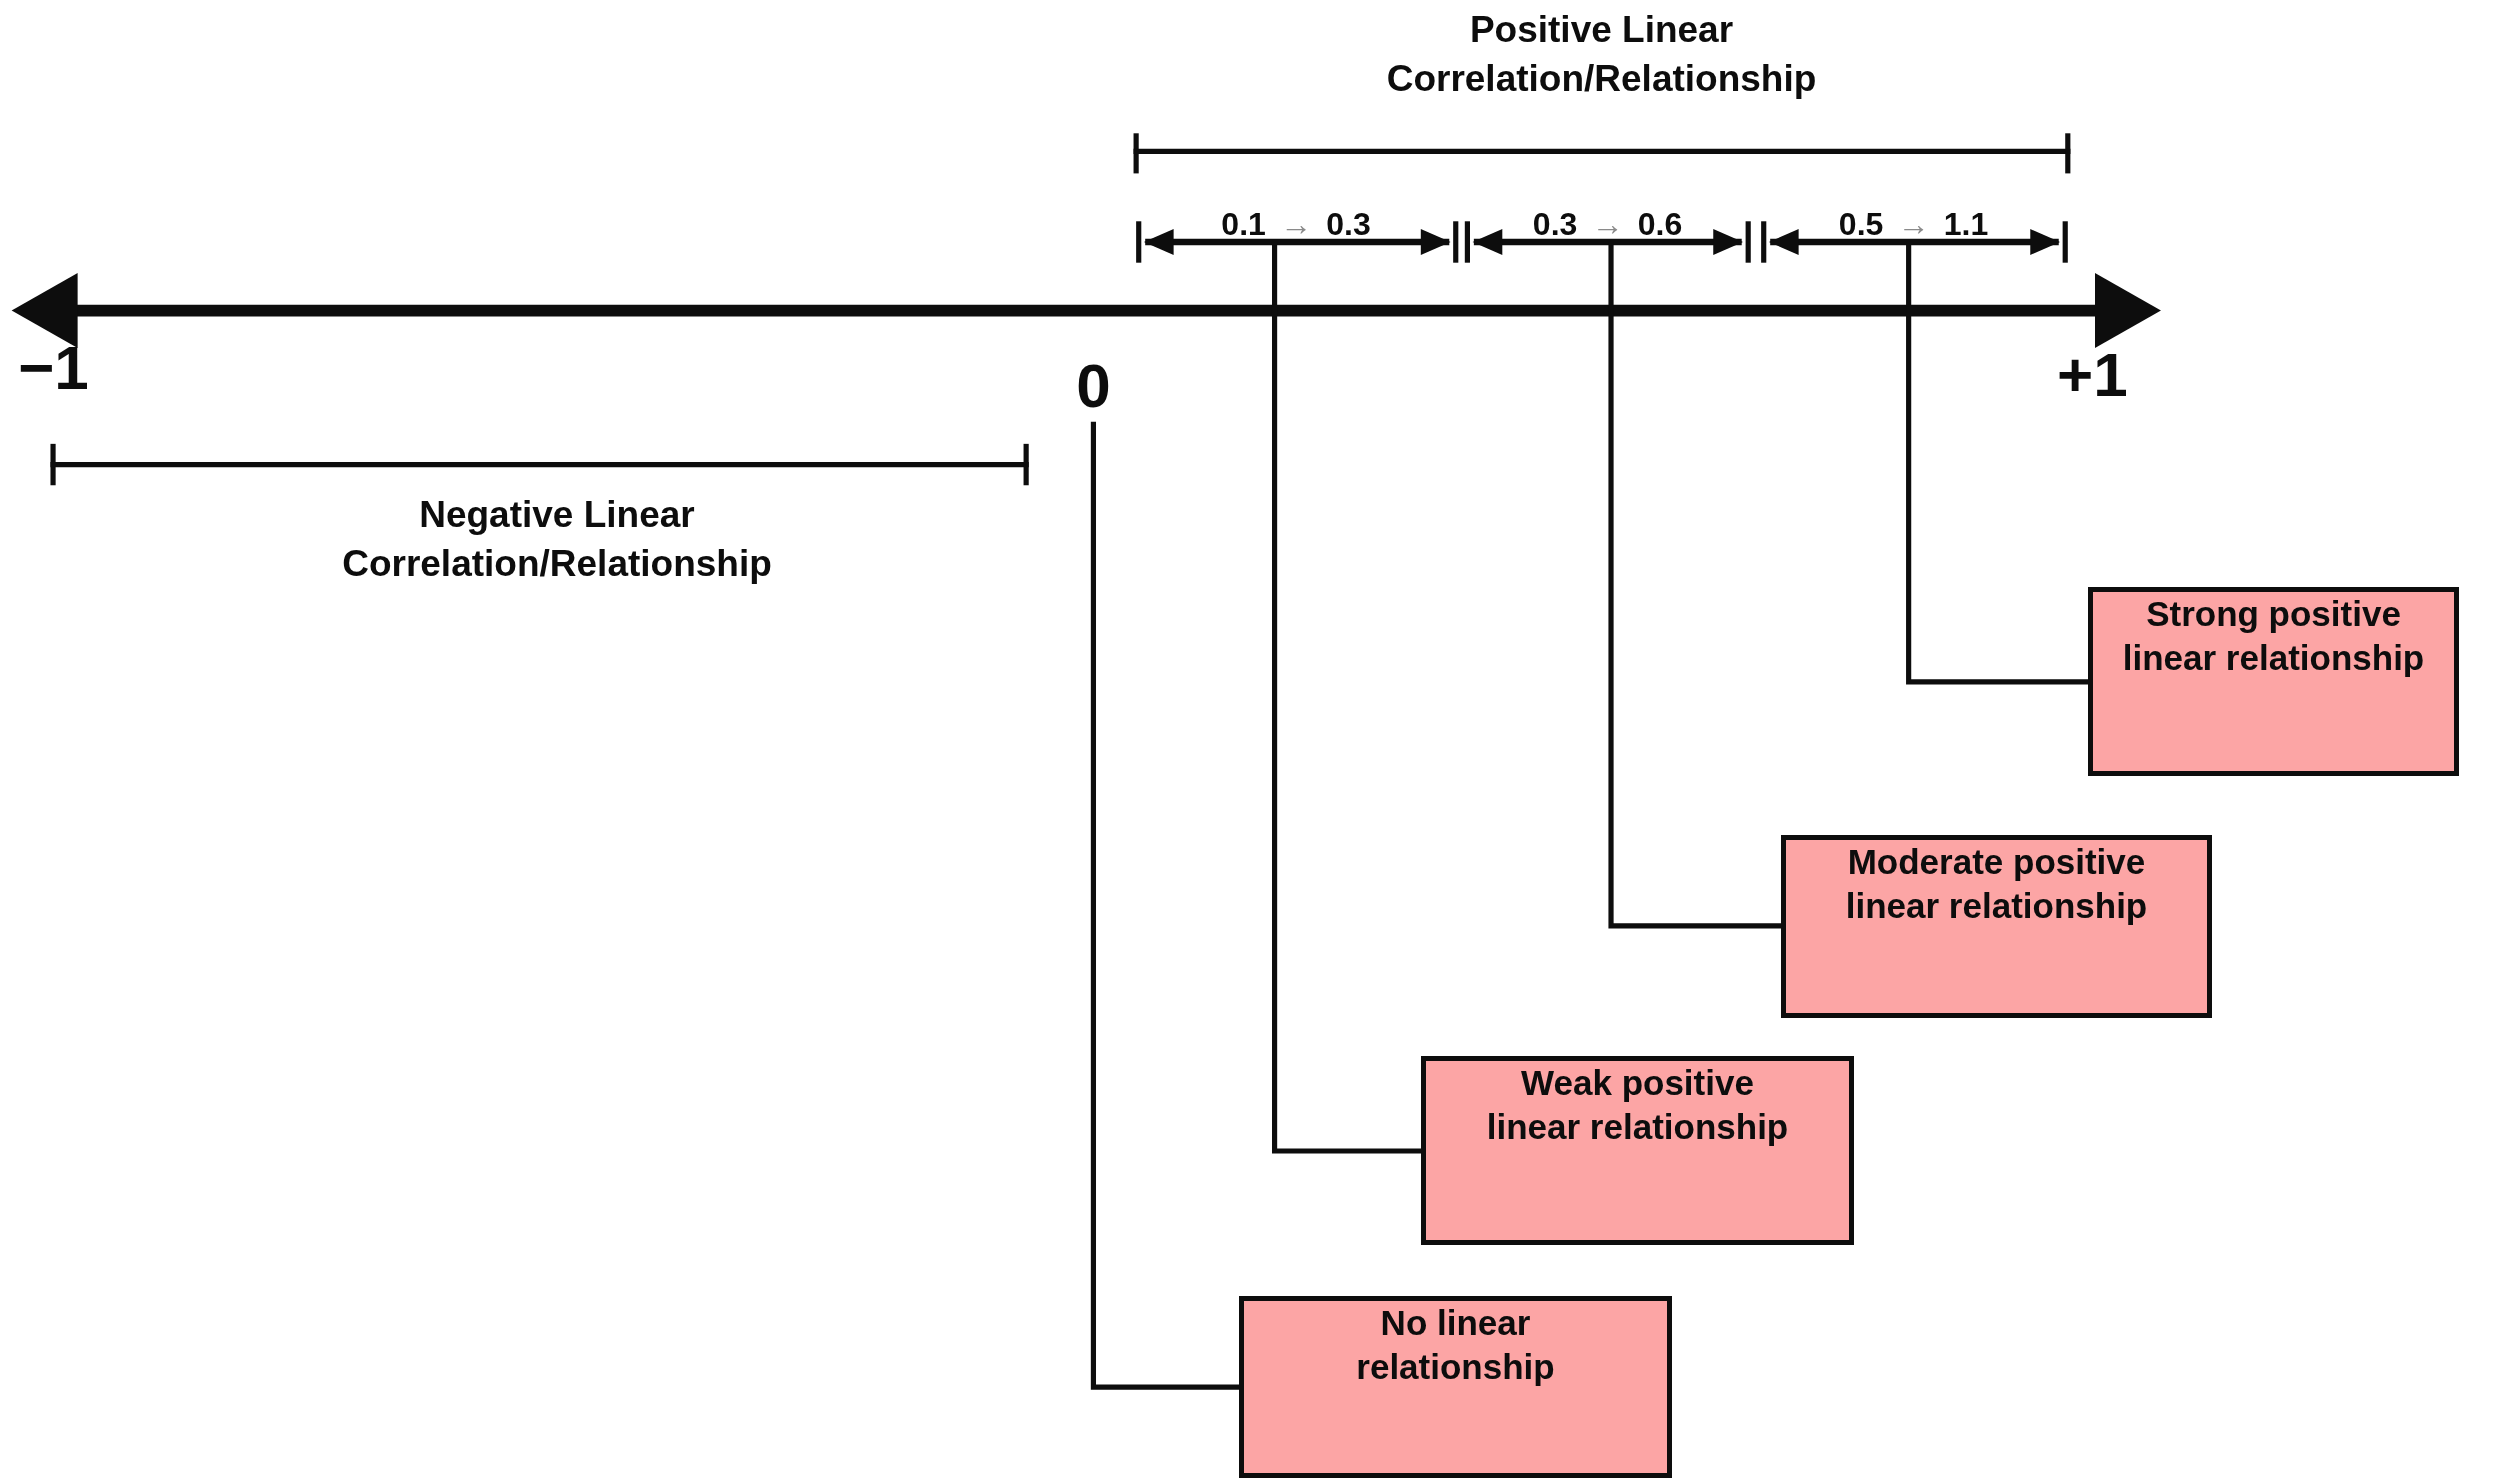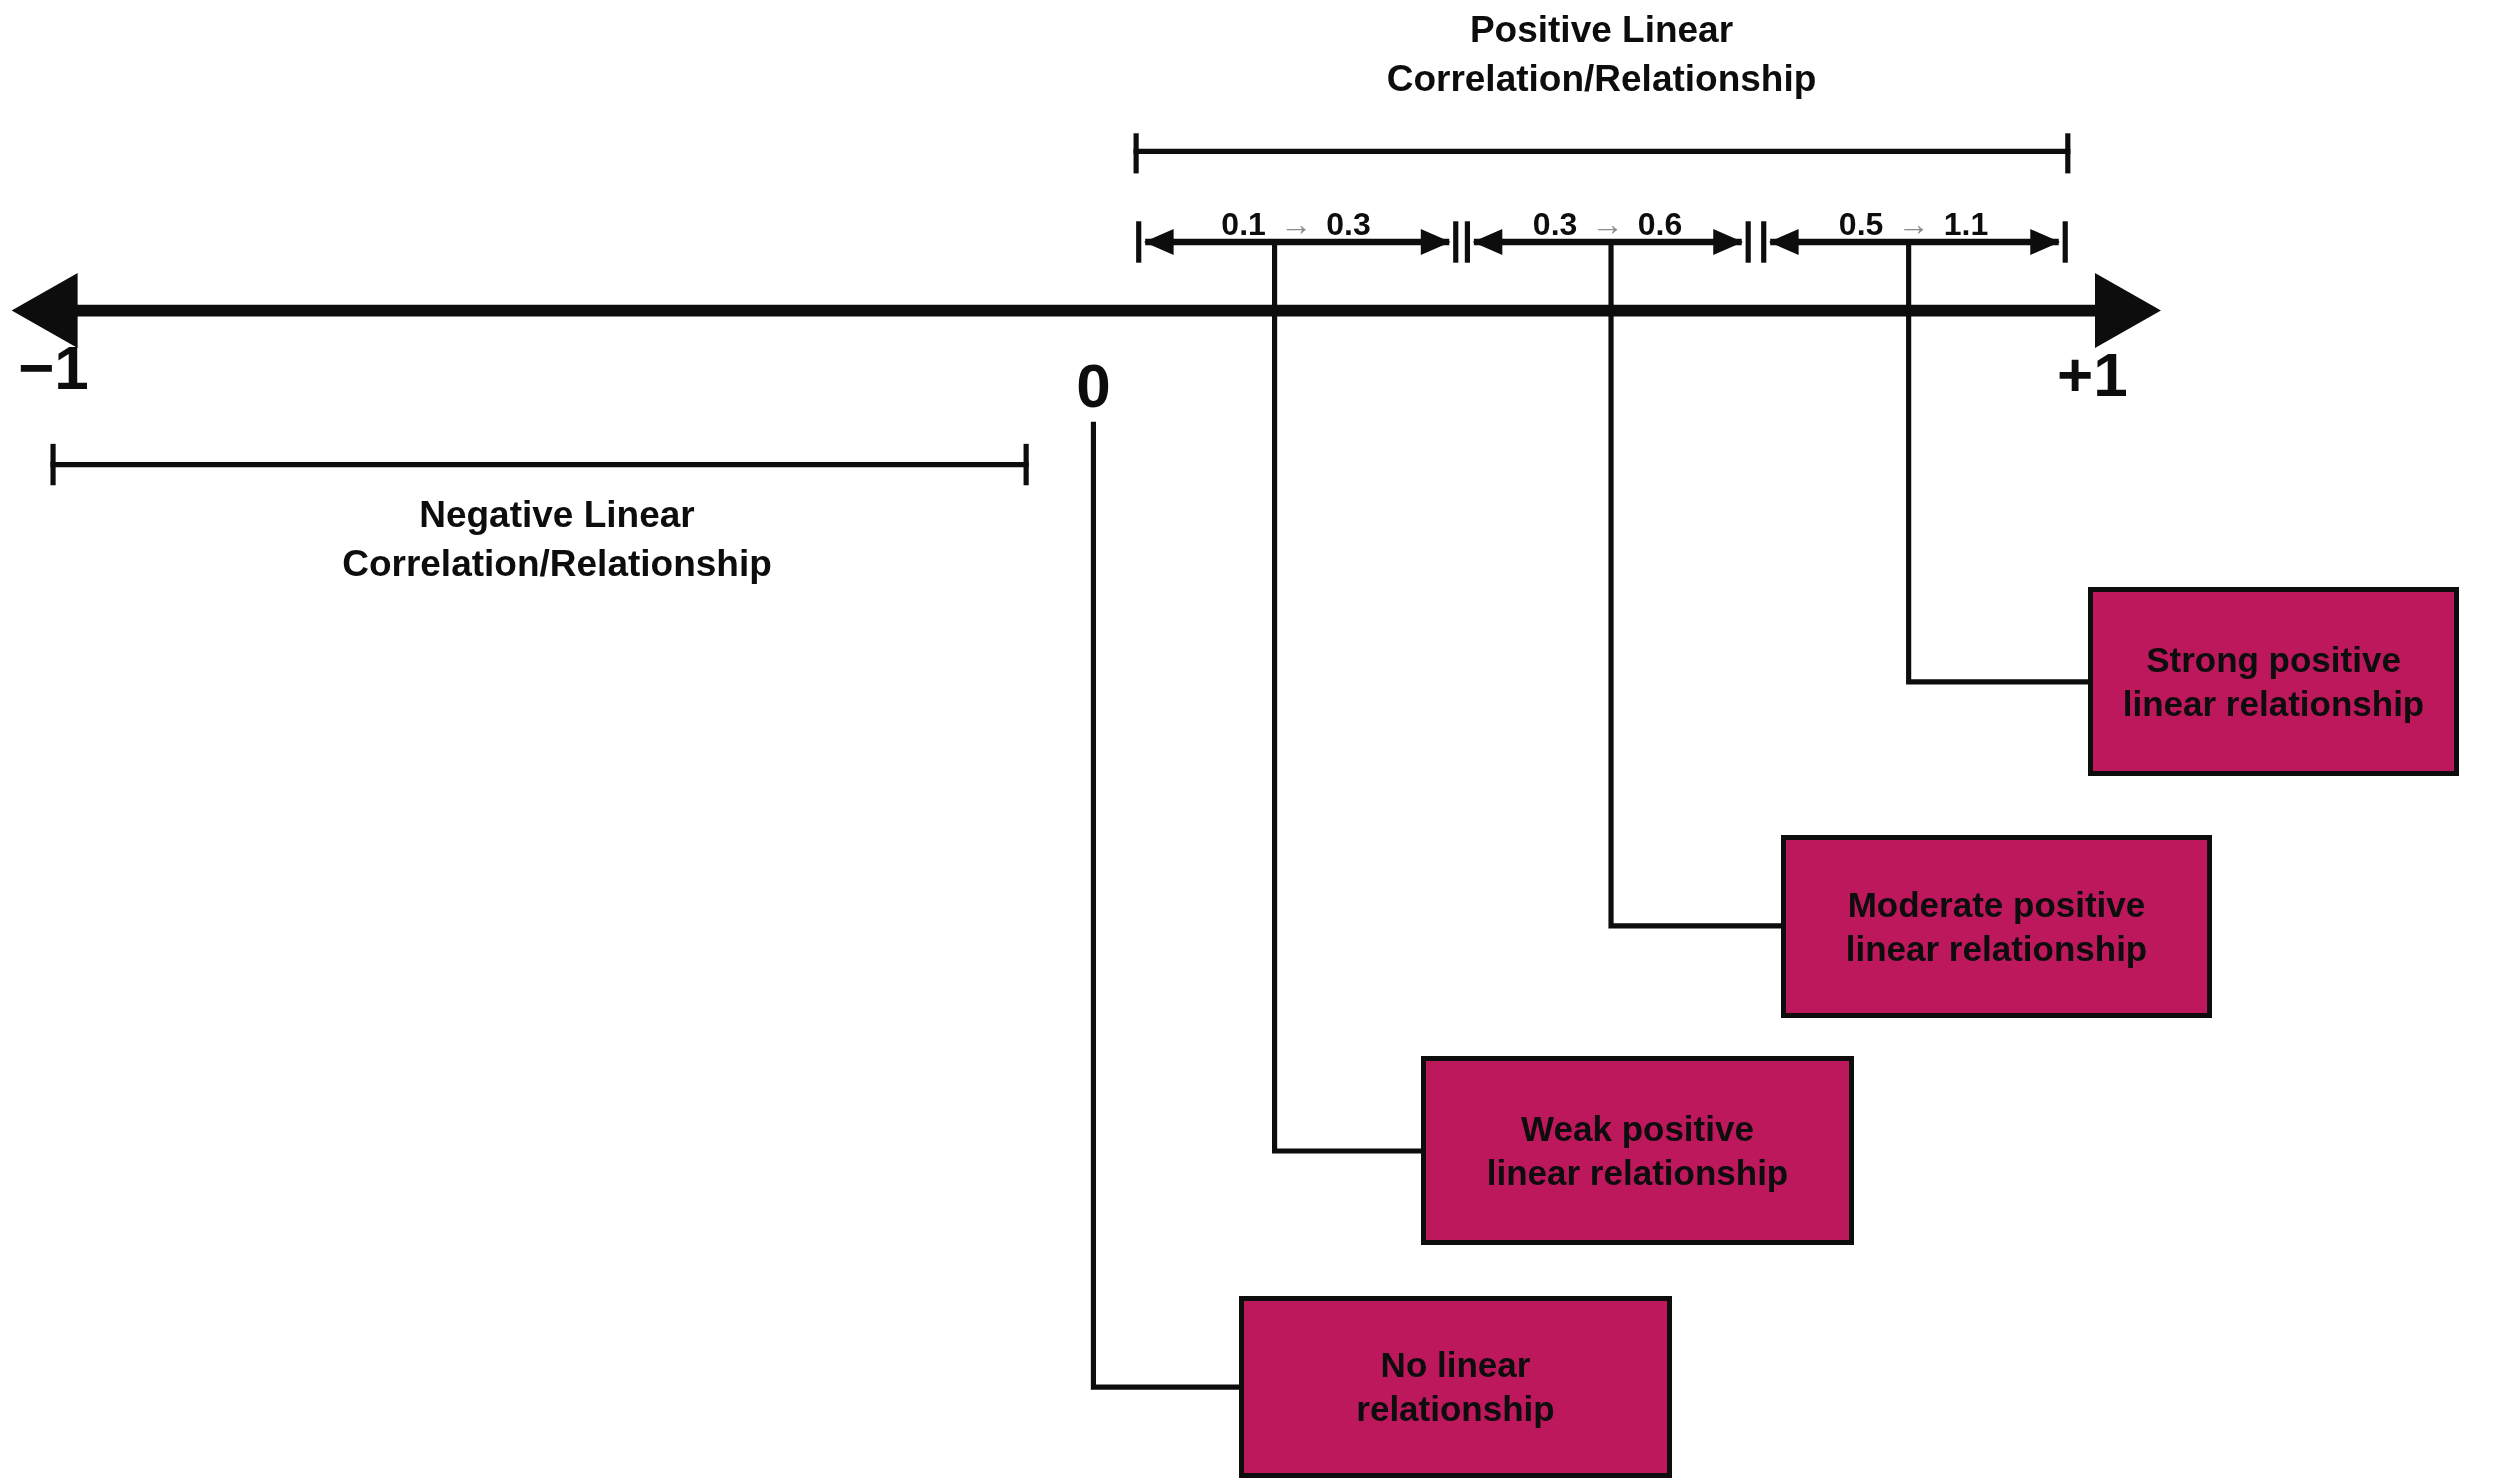--- a/index.html
+++ b/index.html
@@ -16,23 +16,23 @@
   .txt { position: absolute; font-weight: bold; white-space: nowrap; }
   .center { text-align: center; }
   .title-block { font-size: 37px; line-height: 49px; }
   .axis-num { font-size: 62px; line-height: 65px; }
   .range-label { font-size: 32px; line-height: 36px; margin-top: 17px; }
   .range-label .arrow { color: #8a8a8a; padding: 0 14.2px; }
   .strength-box {
     position: absolute;
     box-sizing: border-box;
     border: 5.2px solid #0d0d0d;
-    background: #be185d;
+    background: #fca5a5;
     display: flex;
-    align-items: center;
+    align-items: flex-start;
     justify-content: center;
     text-align: center;
     font-weight: bold;
     font-size: 35px;
     line-height: 44px;
   }
 </style>
 </head>
 <body>
 

